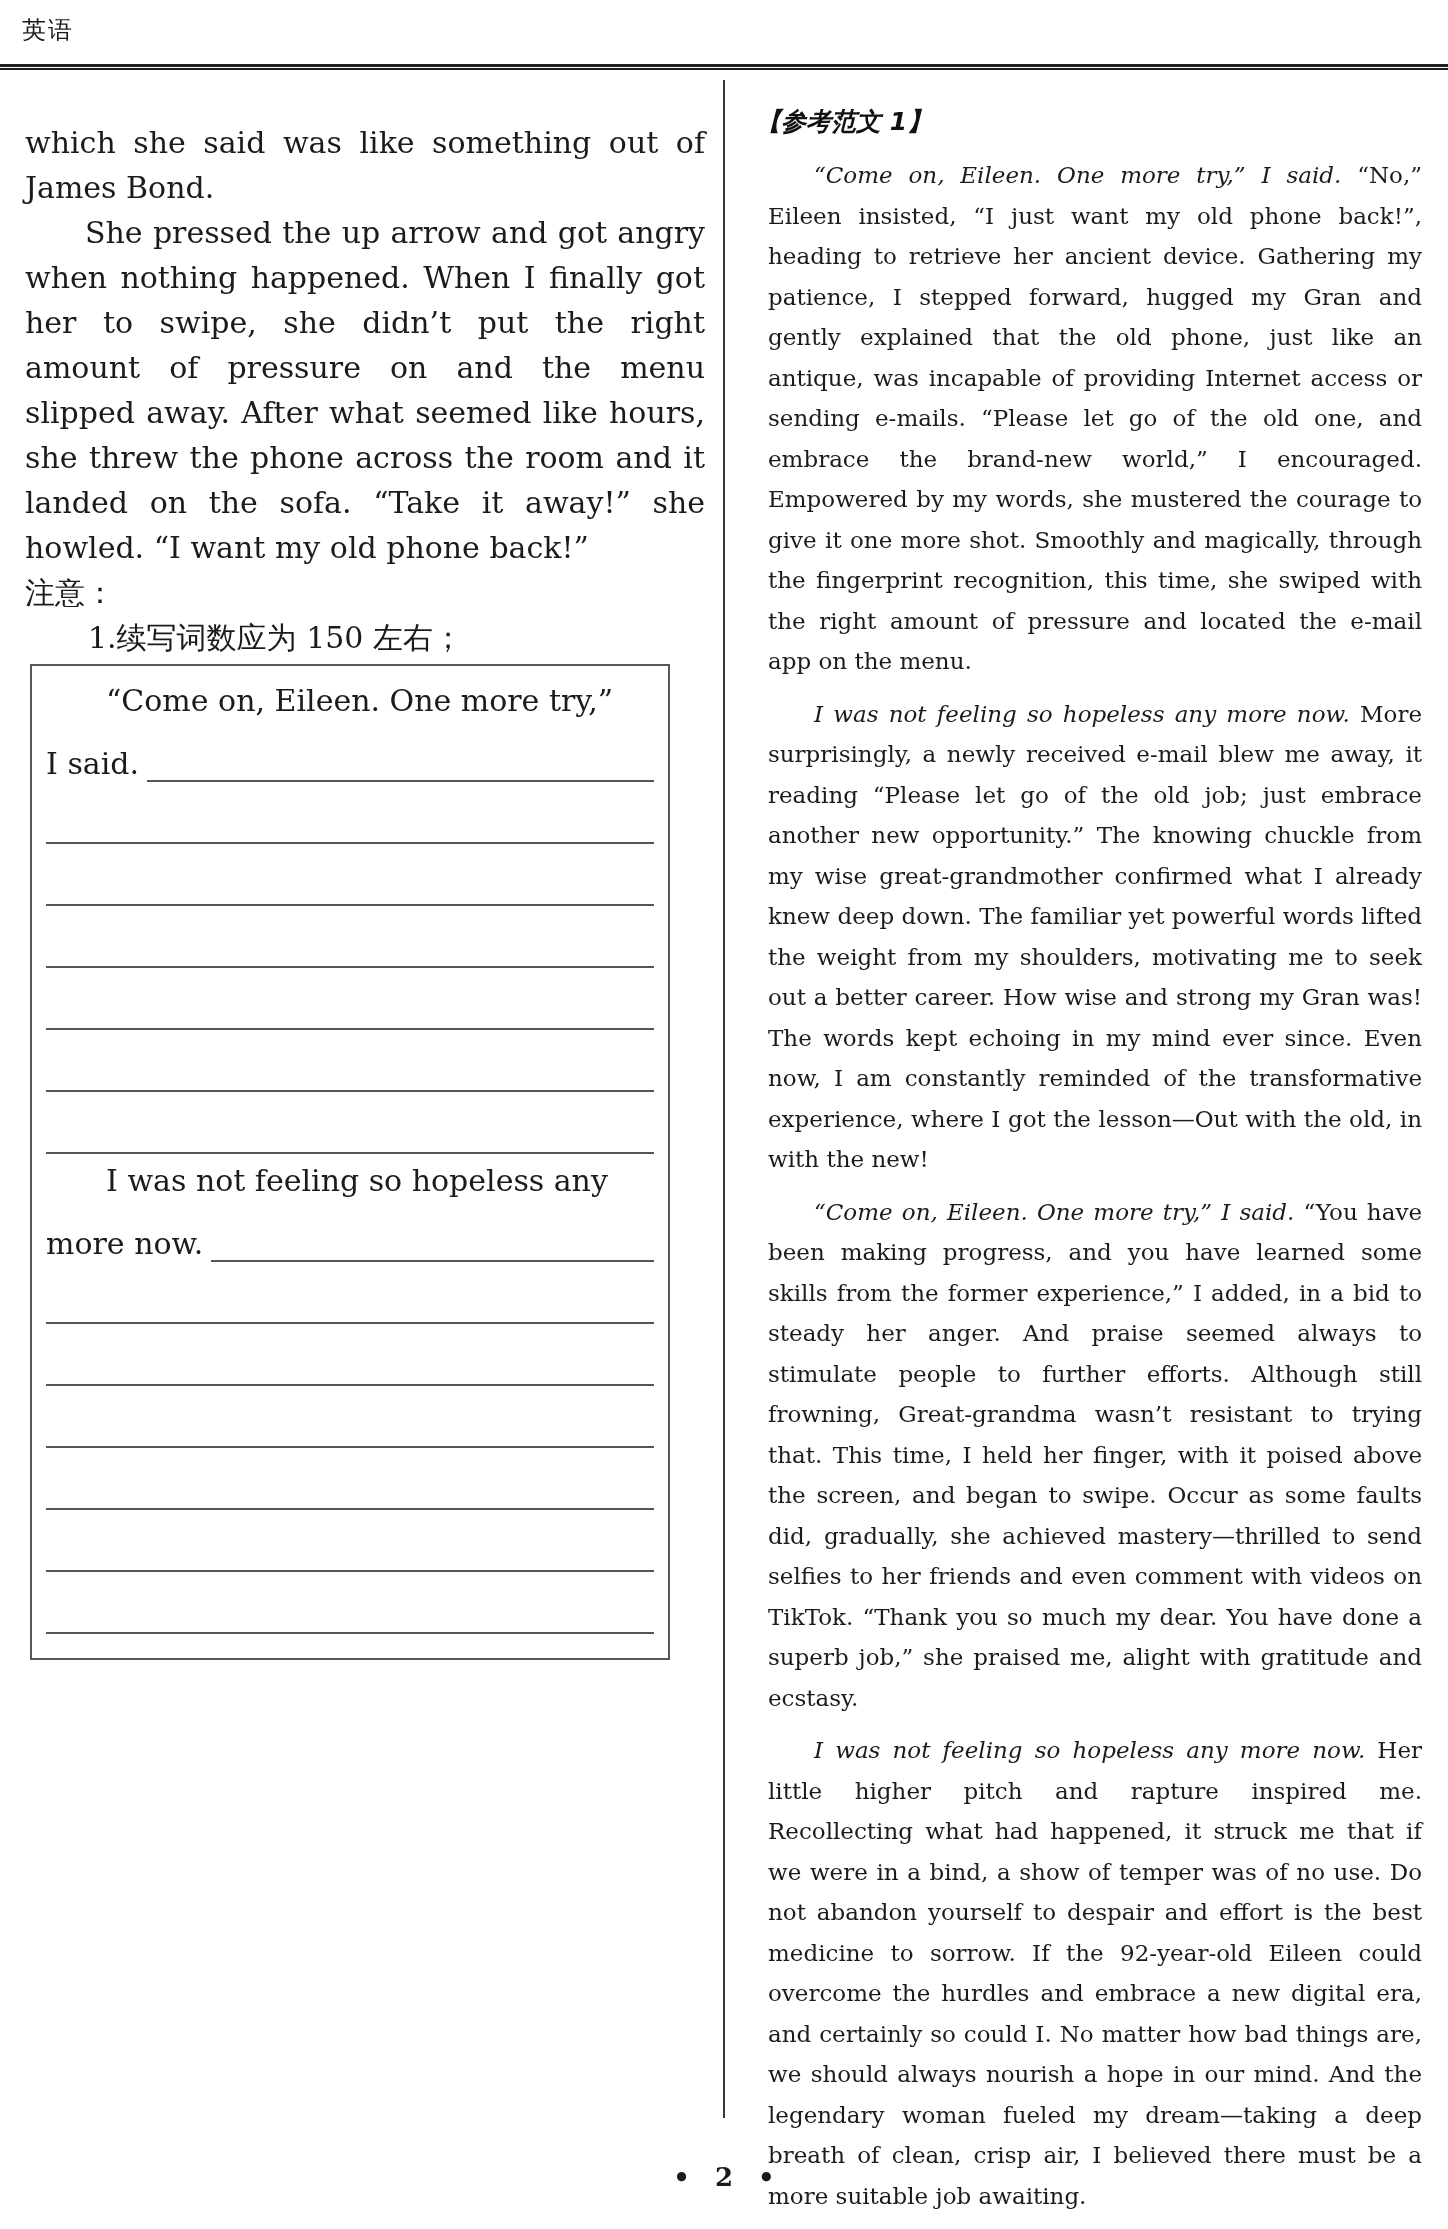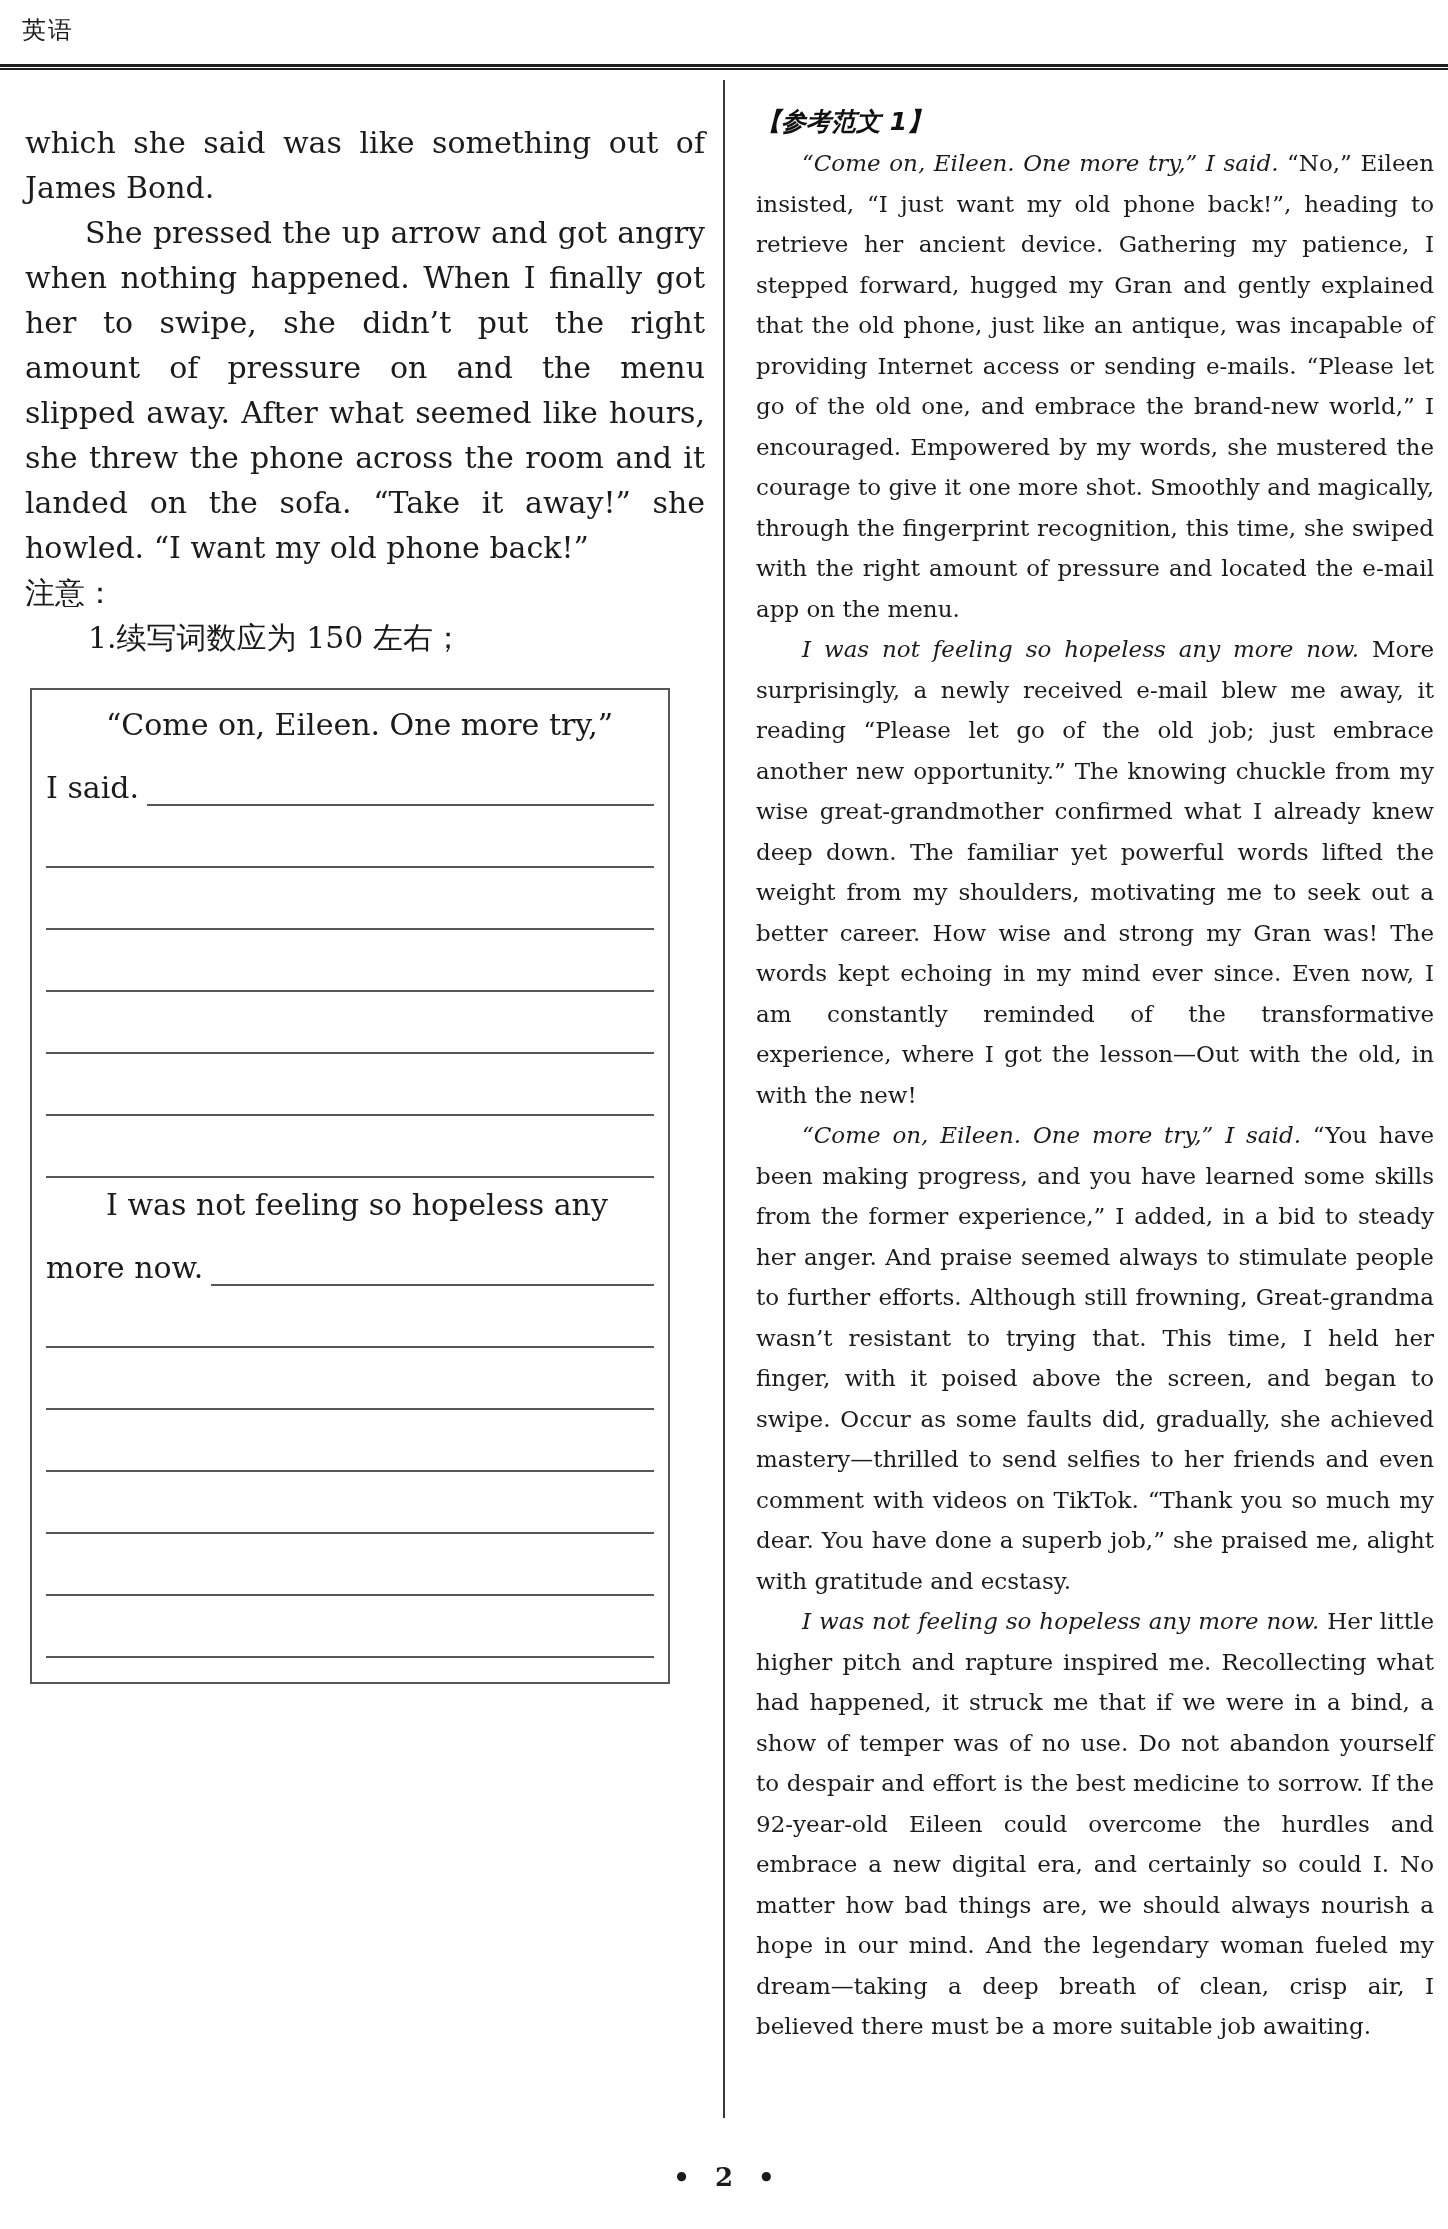--- a/index.html
+++ b/index.html
@@ -19,39 +19,39 @@
   .left-col{
     position:absolute;left:25px;top:120px;width:680px;
     font-size:30px;line-height:45px;text-align:justify;
   }
   .left-col p{margin:0;}
   .p-indent{text-indent:2em;}
   .notice{text-align:left;}
   .note{padding-left:2.1em;text-align:left;}
 
   .answer-box{
-    margin-top:28px;margin-left:5px;width:640px;box-sizing:border-box;
+    margin-top:4px;margin-left:5px;width:640px;box-sizing:border-box;
     border:2px solid #575757;padding:8px 14px 24px 14px;background:#fff;
   }
   .box-first{height:54px;line-height:54px;text-indent:2em;white-space:nowrap;overflow:hidden;}
   .box-row{display:flex;height:54px;}
   .box-row .t{align-self:flex-end;line-height:36px;padding-bottom:0px;white-space:nowrap;}
   .box-row .fill{flex:1;margin-left:8px;border-bottom:2px solid #565656;}
   .blank-line{height:60px;border-bottom:2px solid #565656;}
 
   
   .right-col{
     position:absolute;left:756px;top:101px;width:678px;
     font-size:23px;line-height:40.5px;text-align:justify;
   }
   .rc-heading{
     font-family:"DejaVu Sans","Liberation Sans",sans-serif;
     font-weight:bold;font-size:25px;line-height:42px;text-align:left;color:#111;font-style:italic;
   }
-  .right-col p{margin:0;text-indent:2em;}
+  .right-col p{margin:12px;text-indent:2em;}
   .right-col .lead{font-style:italic;}
 
   .footer{
     position:absolute;left:0;top:2162px;width:1448px;text-align:center;
     font-size:26px;font-weight:bold;word-spacing:16px;
   }
 </style>
 </head>
 <body>
 

